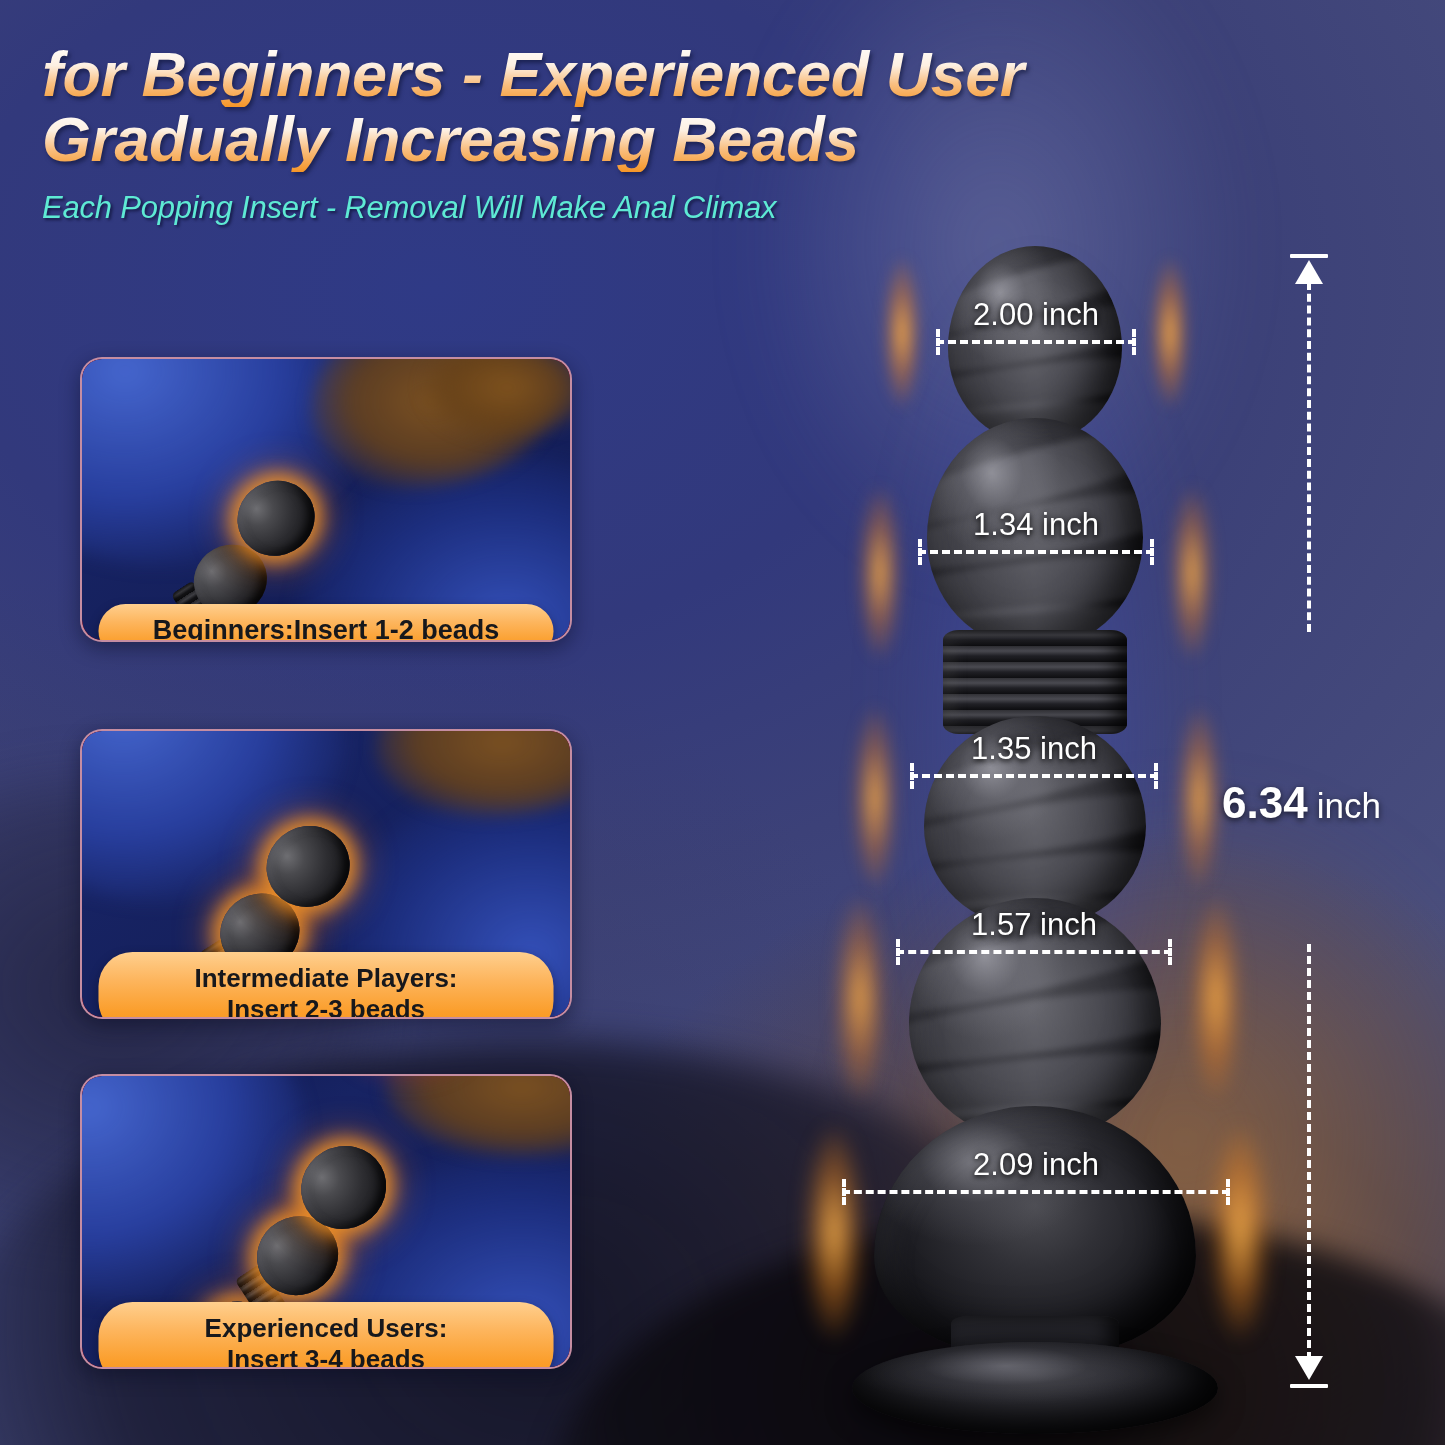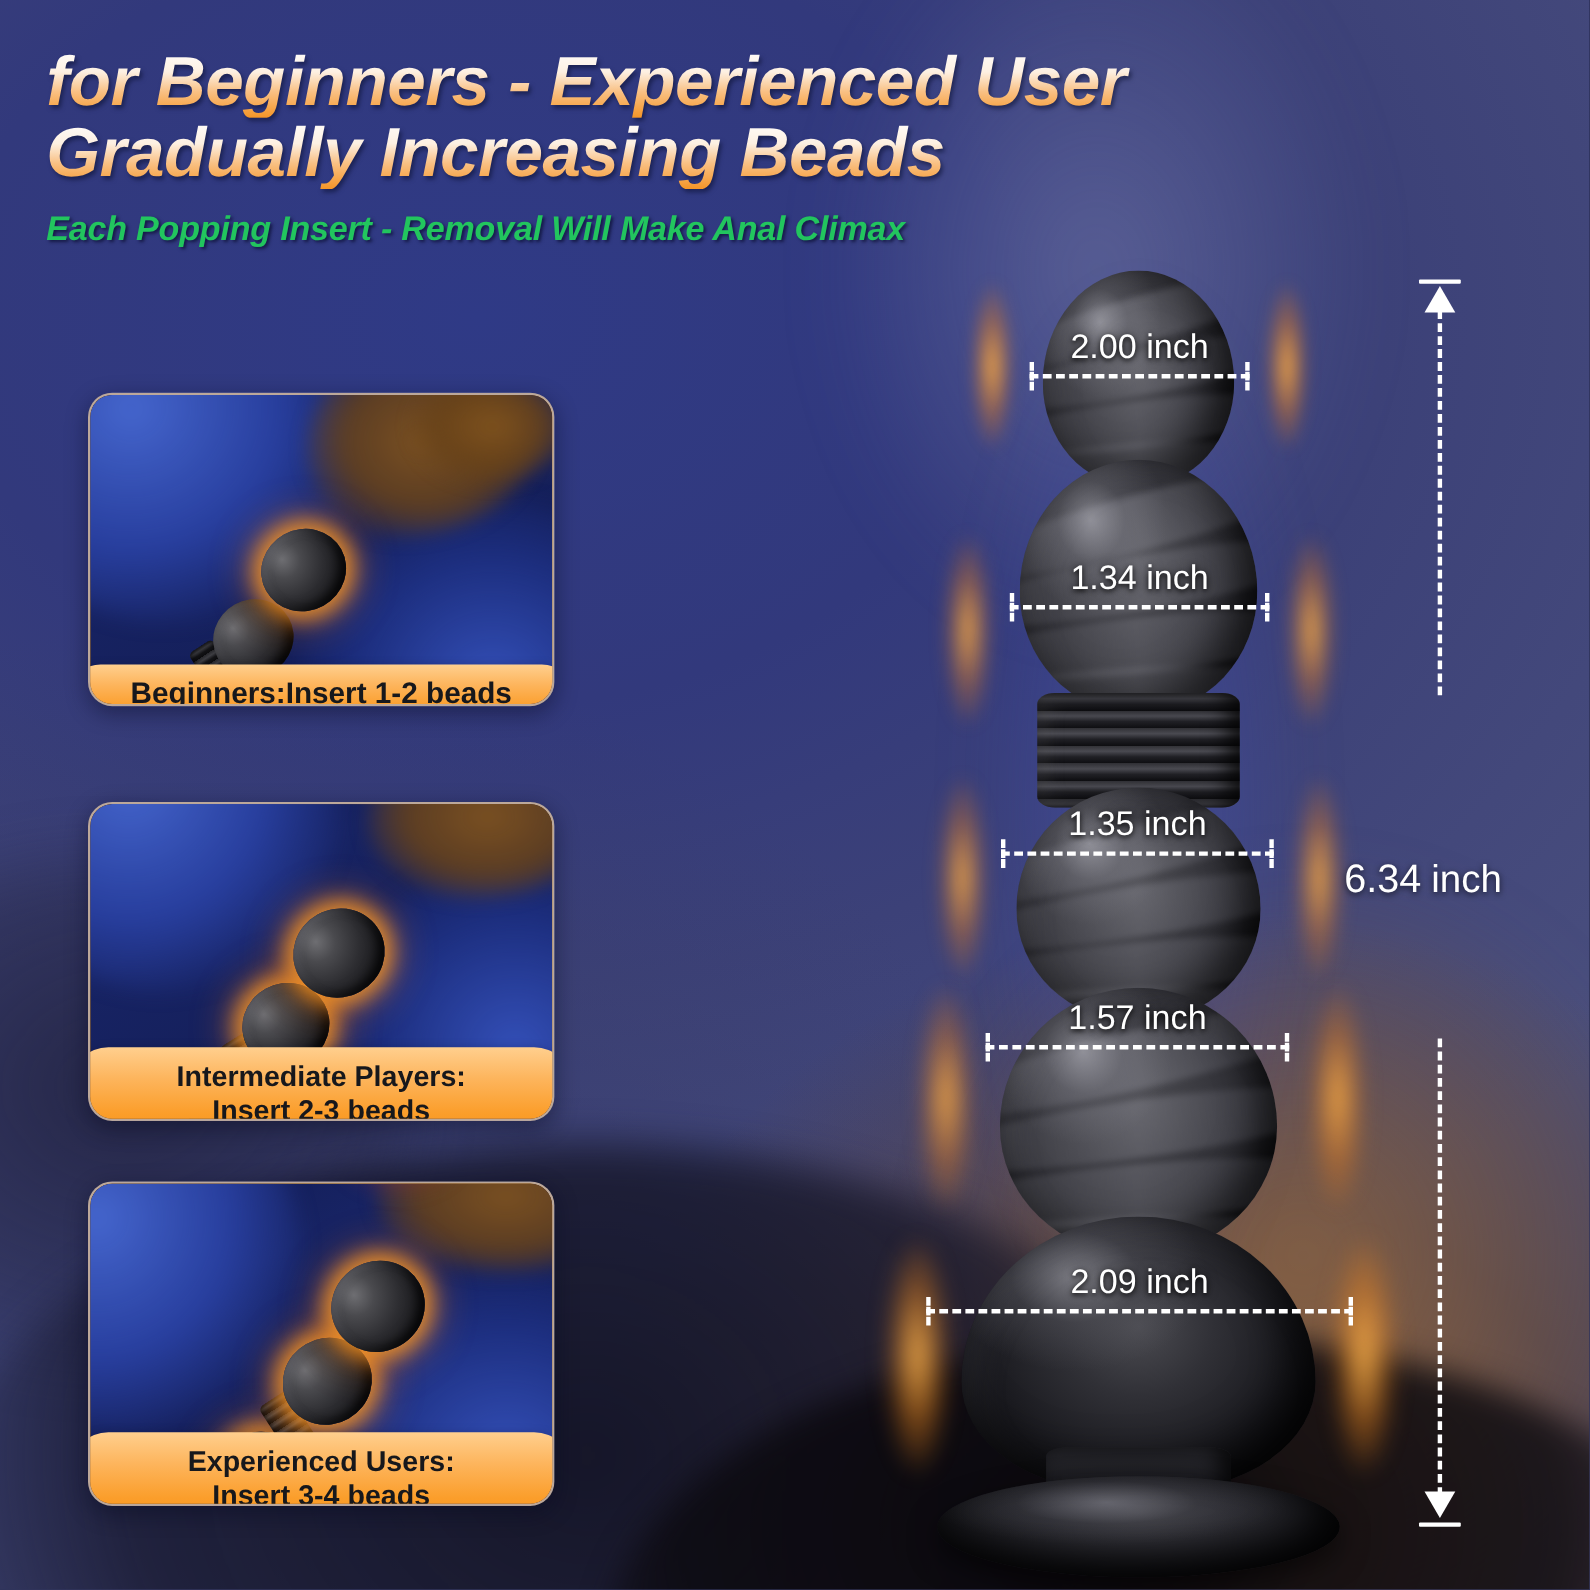--- a/index.html
+++ b/index.html
@@ -70,38 +70,38 @@
     -webkit-background-clip:text;
     background-clip:text;
     color:transparent;
     -webkit-text-fill-color:transparent;
     filter:drop-shadow(2px 3px 2px rgba(10,14,48,0.55));
     white-space:nowrap;
   }
   .title-line.l2{margin-top:8px;}
   .subtitle{
     margin-top:18px;
-    font-weight:700;
+    font-weight:400;
     font-style:italic;
     font-size:31px;
-    color:#22c55e;
+    color:#5eead4;
     letter-spacing:-0.2px;
     text-shadow:2px 2px 3px rgba(8,12,44,0.7);
     white-space:nowrap;
   }
 
   
   .cards{position:absolute;left:80px;top:357px;width:530px;z-index:30;}
   .card{
     position:relative;
-    width:424px;
+    width:492px;
     border-radius:22px;
     border:2px solid rgba(205,212,245,0.62);
     overflow:hidden;
-    background:#a16207;
+    background:#b91c1c;
     box-shadow:0 6px 20px rgba(6,8,30,0.45);
   }
   .card.c1{height:285px;}
   .card.c2{height:290px;margin-top:87px;}
   .card.c3{height:295px;margin-top:55px;}
 
   .card-bg{position:absolute;inset:0;overflow:hidden;border-radius:20px;}
   .card-bg .navy{
     position:absolute;inset:0;
     background:linear-gradient(150deg,#101a52 0%,#172363 30%,#15205c 58%,#101950 100%);
@@ -268,21 +268,21 @@
   }
   .varrow.up{transform:translateX(-50%);border-bottom:24px solid #ffffff;}
   .varrow.down{transform:translateX(-50%);border-top:24px solid #ffffff;}
 
   .height-label{
     position:absolute;z-index:60;
     color:#ffffff;
     white-space:nowrap;
     text-shadow:0 2px 6px rgba(0,0,0,0.7);
   }
-  .height-label .num{font-size:36px;font-weight:400;}
+  .height-label .num{font-size:44px;font-weight:700;}
   .height-label .unit{font-size:35px;font-weight:400;}
 </style>
 </head>
 <body>
 
 <div id="stage">
 
   <div class="bg-base"></div>
   <div class="bg-topsmoke"></div>
   <div class="bg-left-orb"></div>

